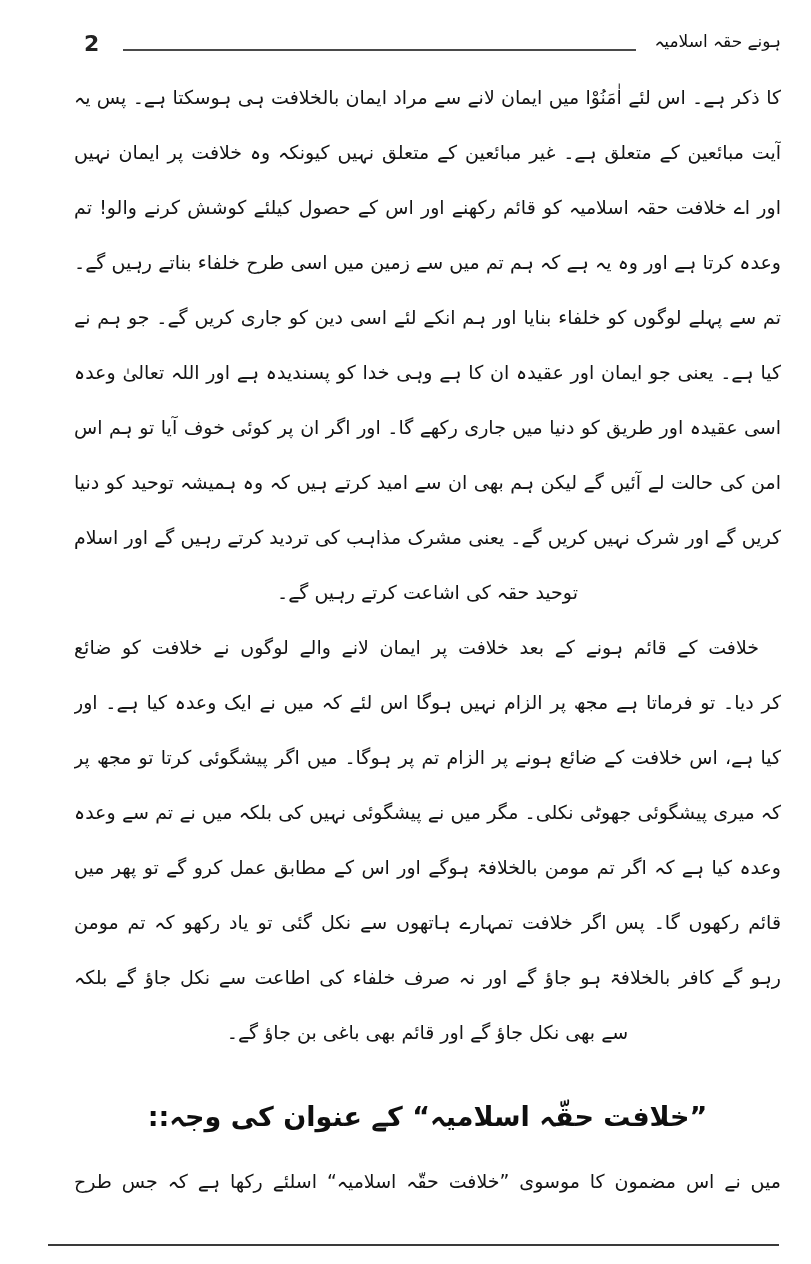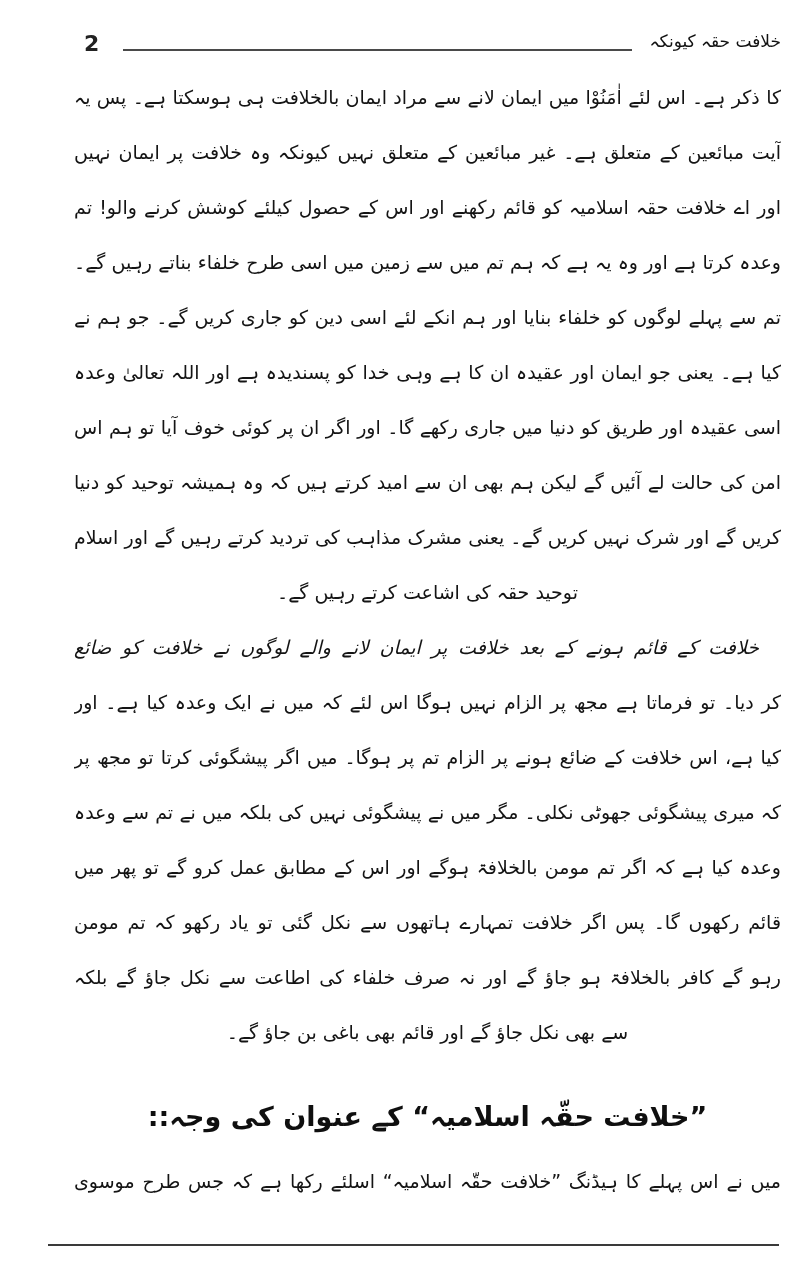--- a/index.html
+++ b/index.html
@@ -54,21 +54,21 @@
     text-align: justify;
     text-align-last: justify;
     -moz-text-align-last: justify;
     overflow: hidden;
   }
   .lastline {
     text-align: left;
     text-align-last: center;
     -moz-text-align-last: center;
   }
-  .indent { padding-right: 22px; font-style: italic; }
+  .indent { padding-right: 22px; }
   .heading {
     font-size: 27px;
     font-weight: bold;
     text-align: center;
     text-align-last: center;
     margin: 26px 0 6px 0;
     height: 62px;
     line-height: 62px;
     color: #0f0f0f;
   }
@@ -83,21 +83,21 @@
   }
 </style>
 </head>
 <body>
 
 <div class="page">
 
   <div class="header">
     <span class="page-num">2</span>
     <span class="header-rule"></span>
-    <span class="header-title" dir="rtl" lang="ur">خلافت حقہ کیونکہ</span>
+    <span class="header-title" dir="rtl" lang="ur">ہونے حقہ اسلامیہ</span>
   </div>
 
   <div class="bodytext" lang="ur">
 
     <div class="para">
       <div class="line">کا ذکر ہے۔ اس لئے اٰمَنُوْا میں ایمان لانے سے مراد ایمان بالخلافت ہی ہوسکتا ہے۔ پس یہ</div>
       <div class="line">آیت مبائعین کے متعلق ہے۔ غیر مبائعین کے متعلق نہیں کیونکہ وہ خلافت پر ایمان نہیں رکھتے (</div>
       <div class="line">اور اے خلافت حقہ اسلامیہ کو قائم رکھنے اور اس کے حصول کیلئے کوشش کرنے والو! تم سے اللہ ایک</div>
       <div class="line">وعدہ کرتا ہے اور وہ یہ ہے کہ ہم تم میں سے زمین میں اسی طرح خلفاء بناتے رہیں گے۔ جس طرح</div>
       <div class="line">تم سے پہلے لوگوں کو خلفاء بنایا اور ہم انکے لئے اسی دین کو جاری کریں گے۔ جو ہم نے ان کیلئے پسند</div>
@@ -115,21 +115,21 @@
       <div class="line">کہ میری پیشگوئی جھوٹی نکلی۔ مگر میں نے پیشگوئی نہیں کی بلکہ میں نے تم سے وعدہ کیا ہے اور شرطیہ</div>
       <div class="line">وعدہ کیا ہے کہ اگر تم مومن بالخلافۃ ہوگے اور اس کے مطابق عمل کرو گے تو پھر میں خلافت کو تم میں</div>
       <div class="line">قائم رکھوں گا۔ پس اگر خلافت تمہارے ہاتھوں سے نکل گئی تو یاد رکھو کہ تم مومن بالخلافۃ نہیں</div>
       <div class="line">رہو گے کافر بالخلافۃ ہو جاؤ گے اور نہ صرف خلفاء کی اطاعت سے نکل جاؤ گے بلکہ میری اطاعت</div>
       <div class="line lastline">سے بھی نکل جاؤ گے اور قائم بھی باغی بن جاؤ گے۔</div>
     </div>
 
     <h2 class="heading">”خلافت حقّہ اسلامیہ“ کے عنوان کی وجہ::</h2>
 
     <div class="line footerline">
-      <span>میں نے اس پہلے کا ہیڈنگ</span>
+      <span>میں نے اس مضمون کا موسوی</span>
       <span class="bold">”خلافت حقّہ اسلامیہ“</span>
       <span>اسلئے رکھا ہے کہ جس طرح موسوی</span>
     </div>
 
   </div>
 
   <div class="bottom-rule"></div>
 
 </div>
 

